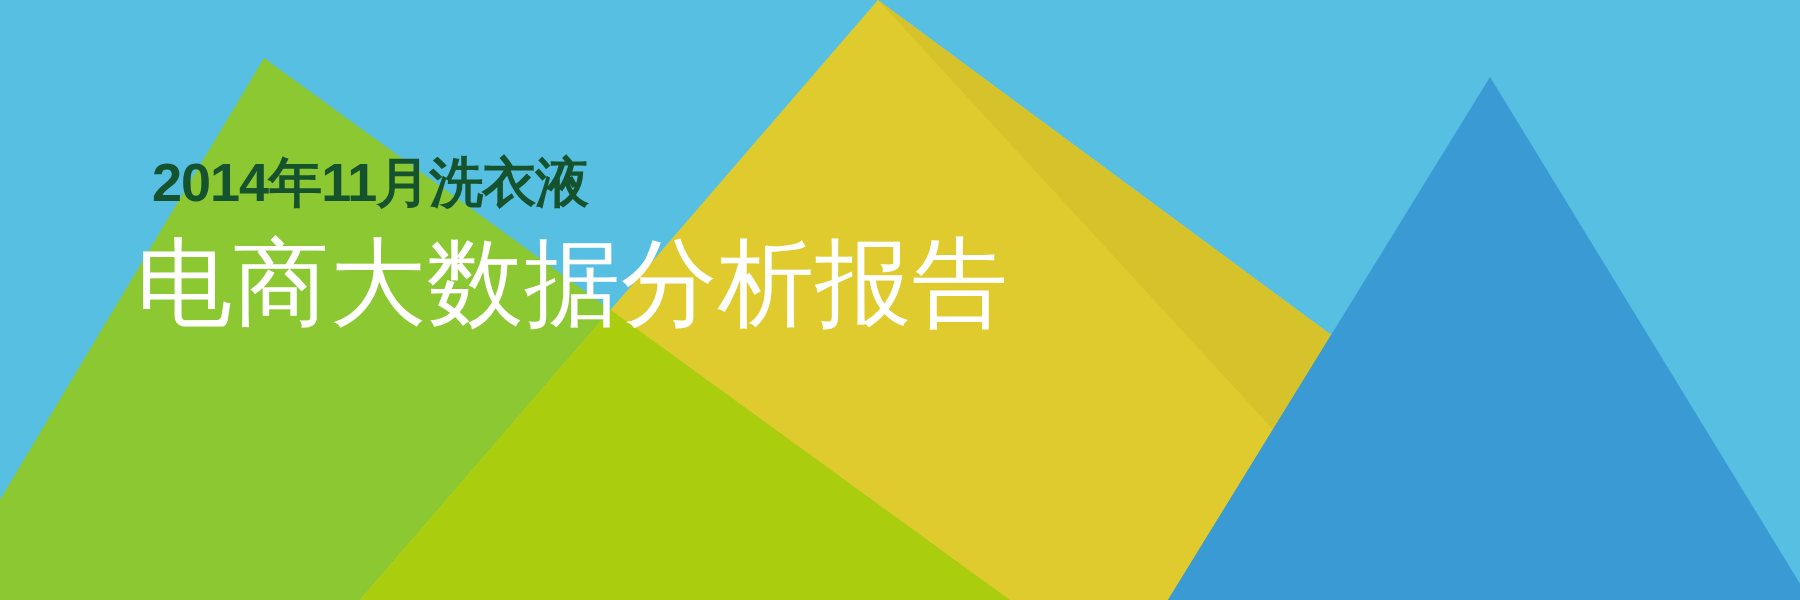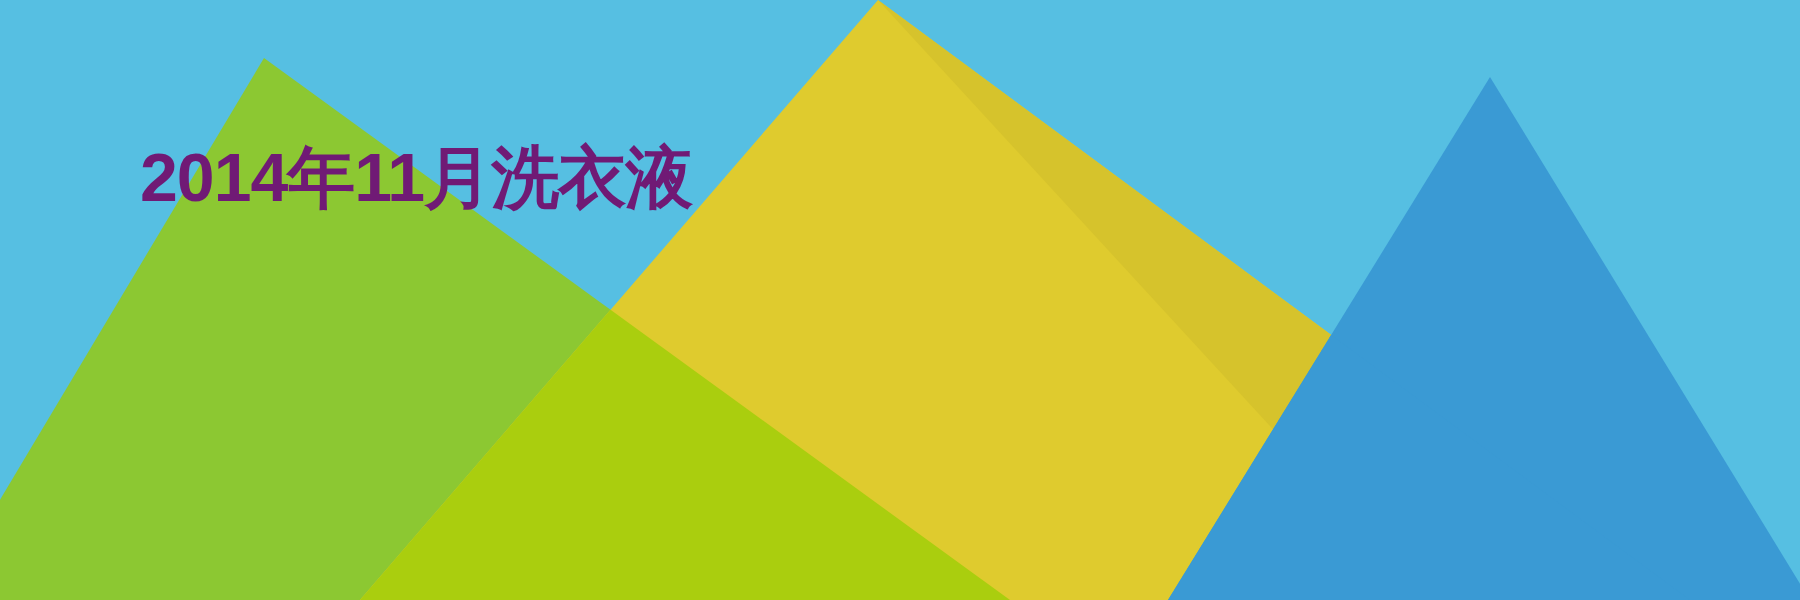--- a/index.html
+++ b/index.html
@@ -24,27 +24,27 @@
   }
   #title-block {
     position: absolute;
     left: 136px;
     top: 138px;
     width: 1100px;
     z-index: 5;
     pointer-events: none;
   }
   .title-line-1 {
-    color: #701a75;
-    font-size: 68px;
+    color: #14532d;
+    font-size: 54px;
     font-weight: bold;
     line-height: 1.04;
     letter-spacing: -1px;
     white-space: nowrap;
-    margin: 4px;
+    margin: 16px;
     padding: 0;
   }
   .title-line-2 {
     color: #FFFFFF;
     font-size: 96px;
     font-weight: normal;
     line-height: 1.18;
     letter-spacing: 1px;
     white-space: nowrap;
     margin: 0;
@@ -87,15 +87,16 @@
     <polygon points="1490,77 1810,600 1168,600" fill="#3A9AD4"></polygon>
 
     <g clip-path="url(#clip-dblue)">
       <polygon points="878,0 1690,600 360,600" fill="#3A9AD4"></polygon>
     </g>
 
   </svg>
 
   <div id="title-block">
     <div class="title-line-1">2014年11月洗衣液</div>
+    <div class="title-line-2">电商大数据分析报告</div>
   </div>
 
 </div>
 
 </body></html>

